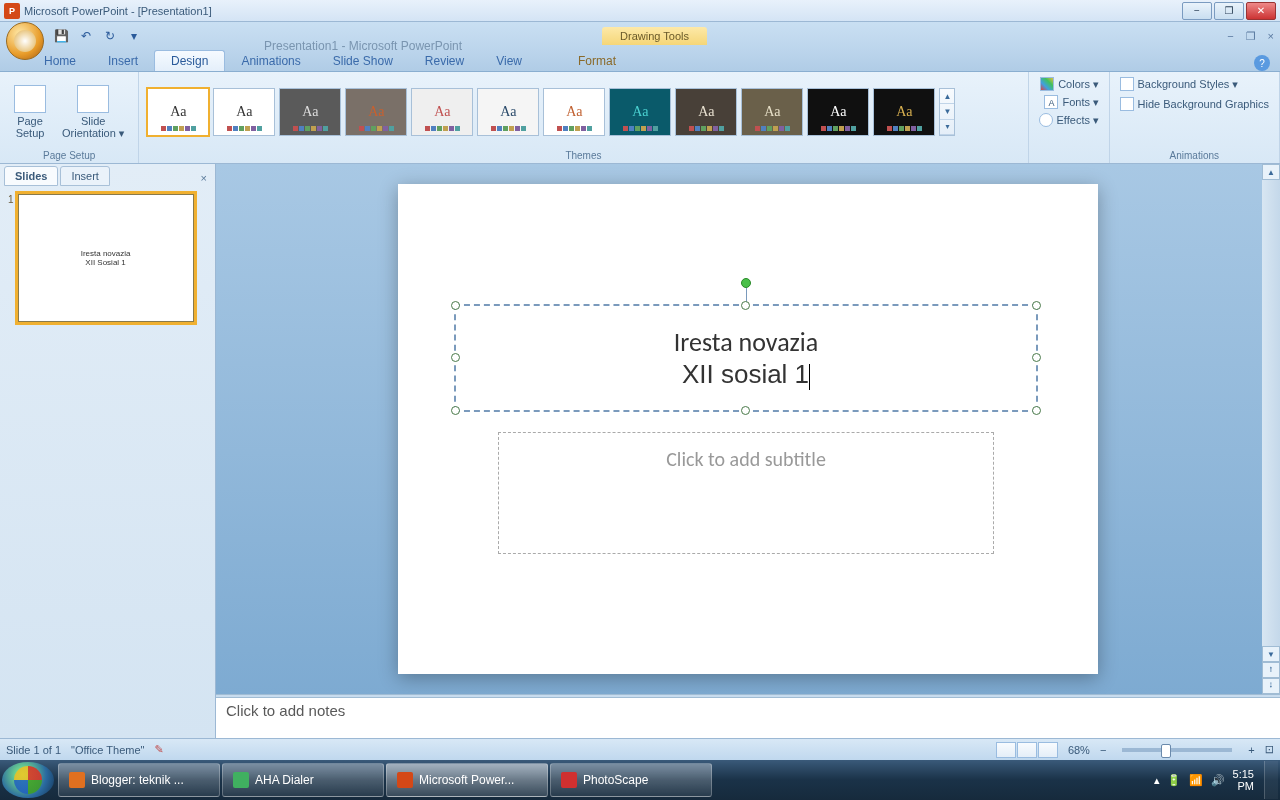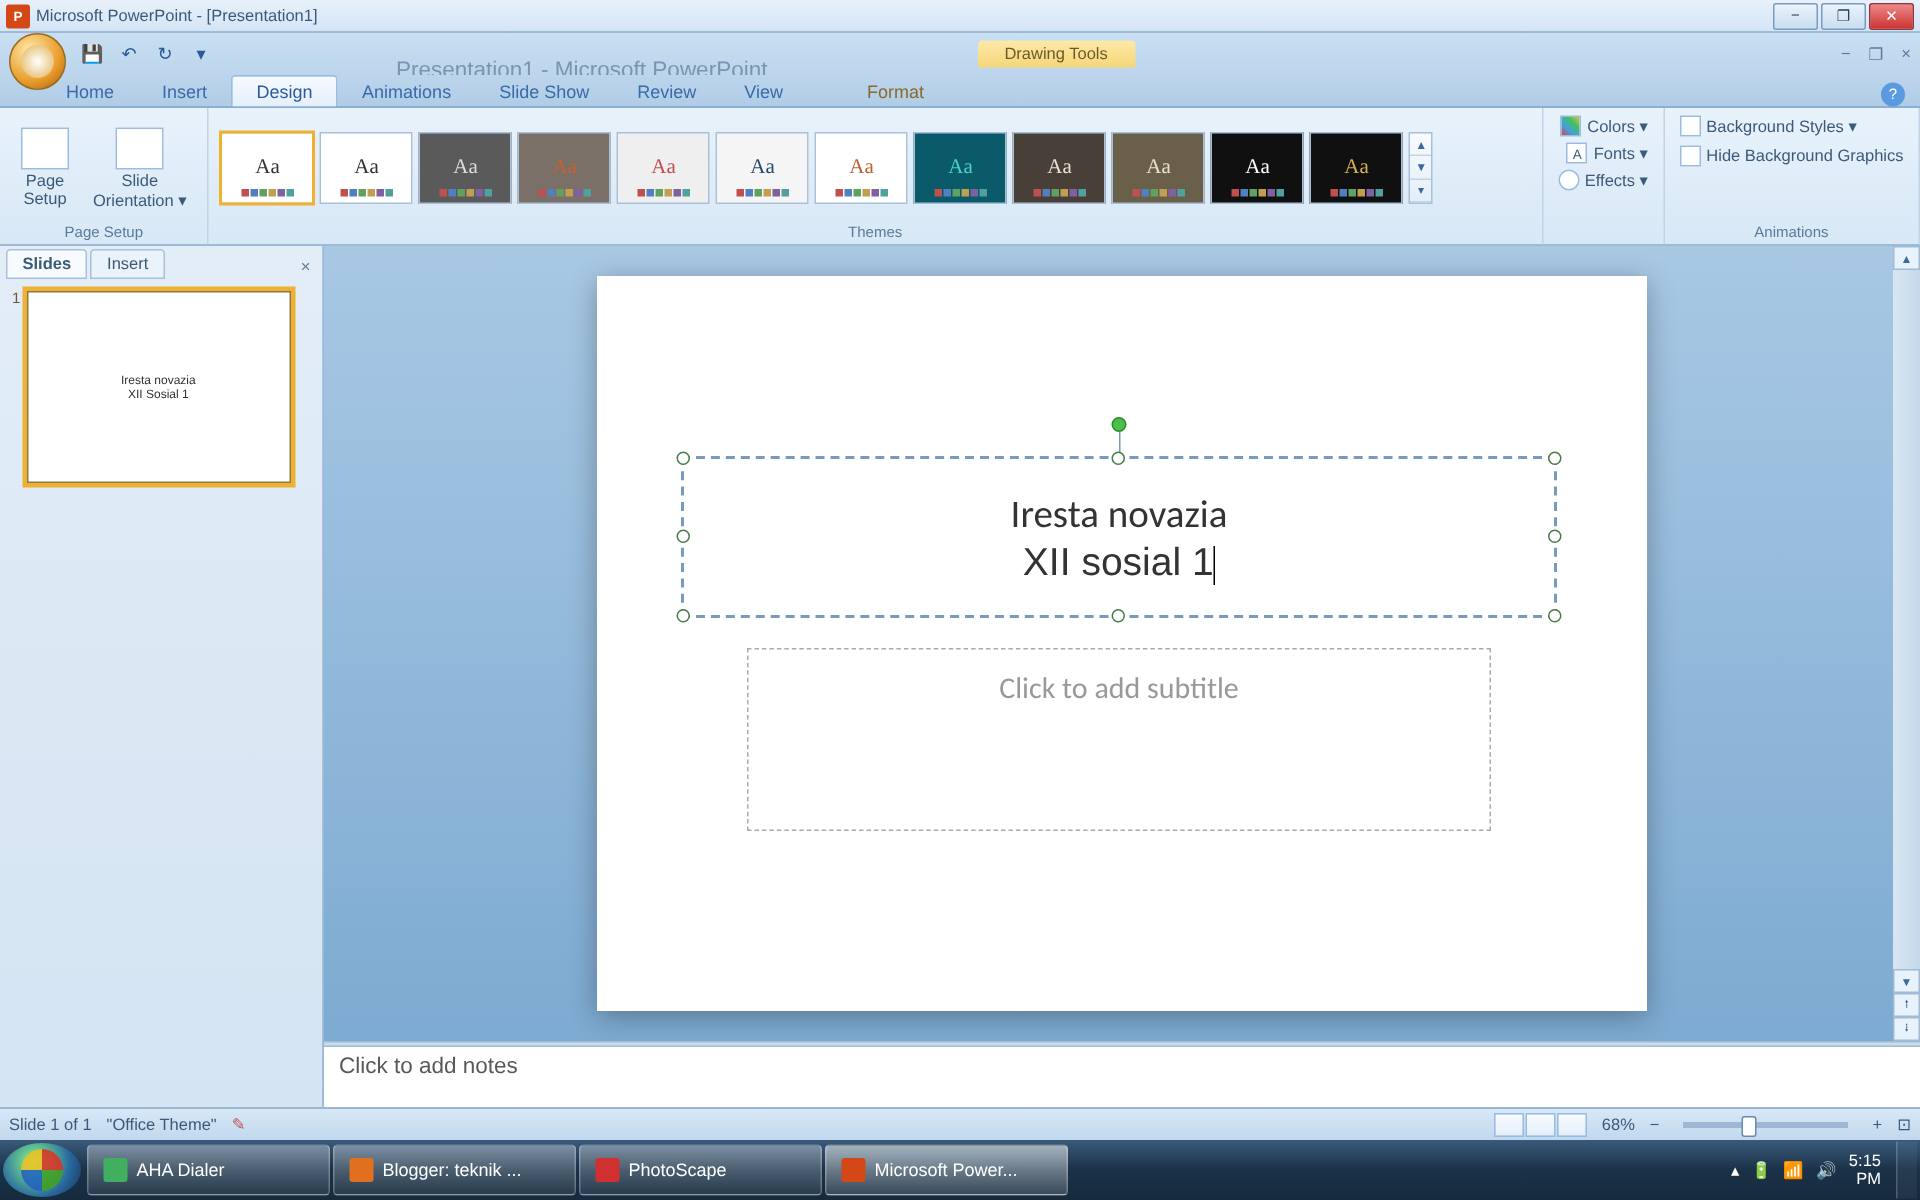--- a/index.html
+++ b/index.html
@@ -14,21 +14,21 @@
 .win-controls { display: flex; gap: 2px; margin-left: auto; }
 .win-btn { width: 30px; height: 18px; border: 1px solid #7a9bc0; border-radius: 2px; background: linear-gradient(to bottom,#eaf3fb,#c9def0); font-size: 10px; display:flex; align-items:center; justify-content:center; color:#2a3f55; }
 .win-btn.close { background: linear-gradient(to bottom,#e88,#c33); color:#fff; border-color:#933; }
 
 
 .qat-row { height: 28px; background: linear-gradient(to bottom, #c9dff2, #bcd5ec); display: flex; align-items: center; padding: 0 6px; font-size: 12px; color:#4a6a8a; }
 .office-btn { width: 38px; height: 38px; border-radius: 50%; background: radial-gradient(circle at 35% 30%, #ffe9a8, #e89c2a 60%, #a55a10); border: 1px solid #9a6a20; margin-top: 10px; position:relative; z-index:5; display:flex; align-items:center; justify-content:center; }
 .office-inner { width: 22px; height: 22px; border-radius:50%; background: radial-gradient(circle,#fff,#e0b050); }
 .qat { display:flex; gap:4px; margin-left:8px; }
 .qat-btn { width:20px; height:20px; display:flex; align-items:center; justify-content:center; color:#2a5a9a; font-size:12px; }
-.doc-title { margin-left: 120px; color:#7a95b0; font-size:15px;margin-top:20px; }
+.doc-title { margin-left: 120px; color:#7a95b0; font-size:12px;margin-top:20px; }
 .context-tab { margin-left: 140px; background: linear-gradient(to bottom,#fde9a8,#f5d678); padding:3px 18px; font-size:11px; color:#6a5a2a; border-radius: 3px 3px 0 0; }
 .qat-row .right-controls { margin-left:auto; display:flex; gap:12px; color:#5a7aa0; font-size:11px; }
 
 
 .tabs-row { height: 22px; background: linear-gradient(to bottom,#bcd5ec,#b0cce6); display:flex; align-items:flex-end; padding-left: 28px; font-size:12px; border-bottom: 1px solid #8aaed0; }
 .tab { padding: 3px 16px; color:#3a6aaa; cursor:default; }
 .tab.active { background: linear-gradient(to bottom,#f5faff,#e4effa); border: 1px solid #9abce0; border-bottom:none; border-radius: 3px 3px 0 0; color:#2a5a9a;margin-top:15px; }
 .tabs-row .help { margin-left:auto; margin-right:10px; width:16px; height:16px; border-radius:50%; background:#5a9ae0; color:#fff; font-size:10px; display:flex; align-items:center; justify-content:center; }
 
 
@@ -417,34 +417,34 @@
   <span>+</span>
   <span>⊡</span>
 </div>
 
 <div class="taskbar">
   <div class="startbtn">
       <div class="start-orb"></div>
     </div>
   <div id="task-items" style="display:flex;gap:2px">
       <div class="task">
+        <div class="task-ico" style="background: rgb(224, 112, 32);"></div>
+        <span>Blogger: teknik ...</span>
+      </div>
+      <div class="task">
         <div class="task-ico" style="background: rgb(64, 176, 96);"></div>
         <span>AHA Dialer</span>
       </div>
-      <div class="task">
-        <div class="task-ico" style="background: rgb(224, 112, 32);"></div>
-        <span>Blogger: teknik ...</span>
+      <div class="task active">
+        <div class="task-ico" style="background: rgb(212, 72, 23);"></div>
+        <span>Microsoft Power...</span>
       </div>
       <div class="task">
         <div class="task-ico" style="background: rgb(208, 48, 48);"></div>
         <span>PhotoScape</span>
-      </div>
-      <div class="task active">
-        <div class="task-ico" style="background: rgb(212, 72, 23);"></div>
-        <span>Microsoft Power...</span>
       </div>
     </div>
   <div class="tray">
     <span>▴</span>
     <span>🔋</span>
     <span>📶</span>
     <span>🔊</span>
     <div class="clock" style="white-space:pre-line">5:15
 PM</div>
   </div>

